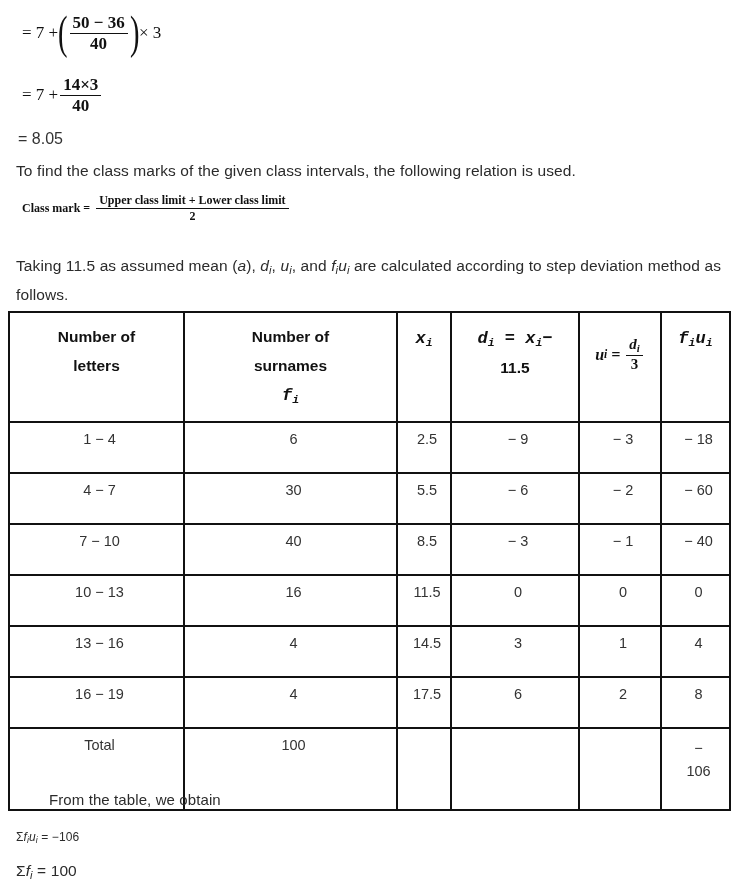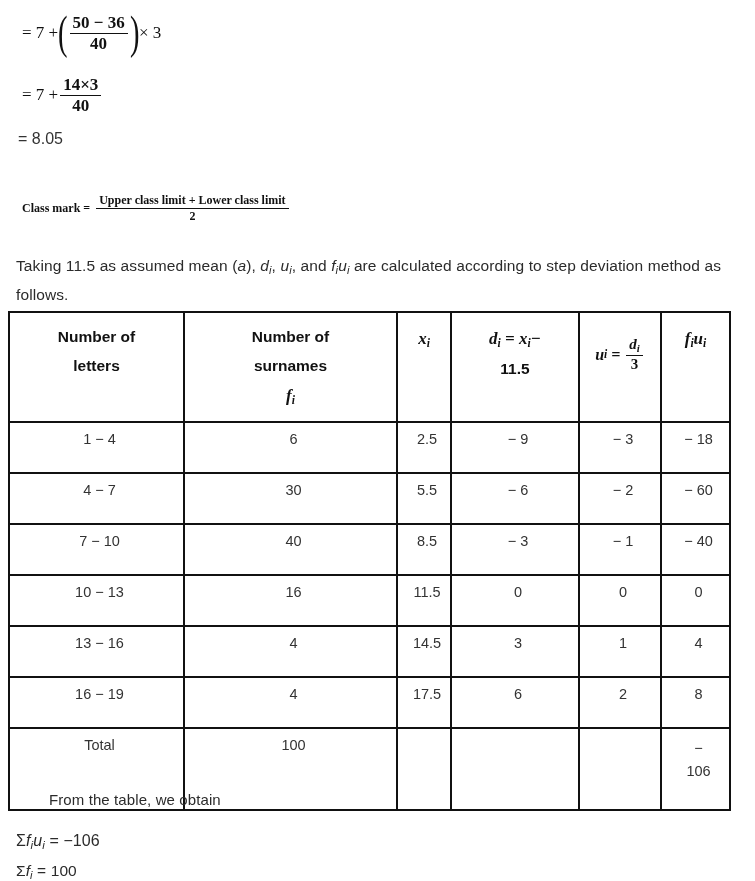--- a/index.html
+++ b/index.html
@@ -158,21 +158,21 @@
     height: 72px;
   }
   .col-1 { width: 175px; }
   .col-2 { width: 213px; }
   .col-3 { width: 54px; }
   .col-4 { width: 128px; }
   .col-5 { width: 82px; }
   .col-6 { width: 69px; }
 
   .hdr-math {
-    font-family: Liberation Serif, serif;
+    font-family: Liberation Mono, monospace;
     font-weight: bold;
     font-style: italic;
     font-size: 17px;
     color: #111111;
   }
   .hdr-math .sub {
     font-size: 0.68em;
   }
   .hdr-plain {
     font-family: "Liberation Sans", sans-serif;
@@ -198,21 +198,21 @@
   
   #from-table-line {
     left: 16px;
     top: 787px;
     font-size: 15px;
     margin-left: 33px;
   }
   #sum-fu-line {
     left: 16px;
     top: 827px;
-    font-size: 16px;
+    font-size: 12px;
   }
   #sum-f-line {
     left: 16px;
     top: 857px;
     font-size: 15.5px;
   }
 </style>
 </head>
 <body>
 
@@ -236,20 +236,21 @@
       <span class="lead">= 7 +</span>
       <span class="frac">
         <span class="num">14×3</span>
         <span class="den">40</span>
       </span>
     </span>
   </div>
 
   <div class="math" id="eq-line-3">= 8.05</div>
 
+  <div class="prose" id="intro-line">To find the class marks of the given class intervals, the following relation is used.</div>
 
   <div class="math" id="classmark-formula">
     <span class="mrow">
       <span class="label">Class mark =</span>
       <span class="frac">
         <span class="num">Upper class limit + Lower class limit</span>
         <span class="den">2</span>
       </span>
     </span>
   </div>

